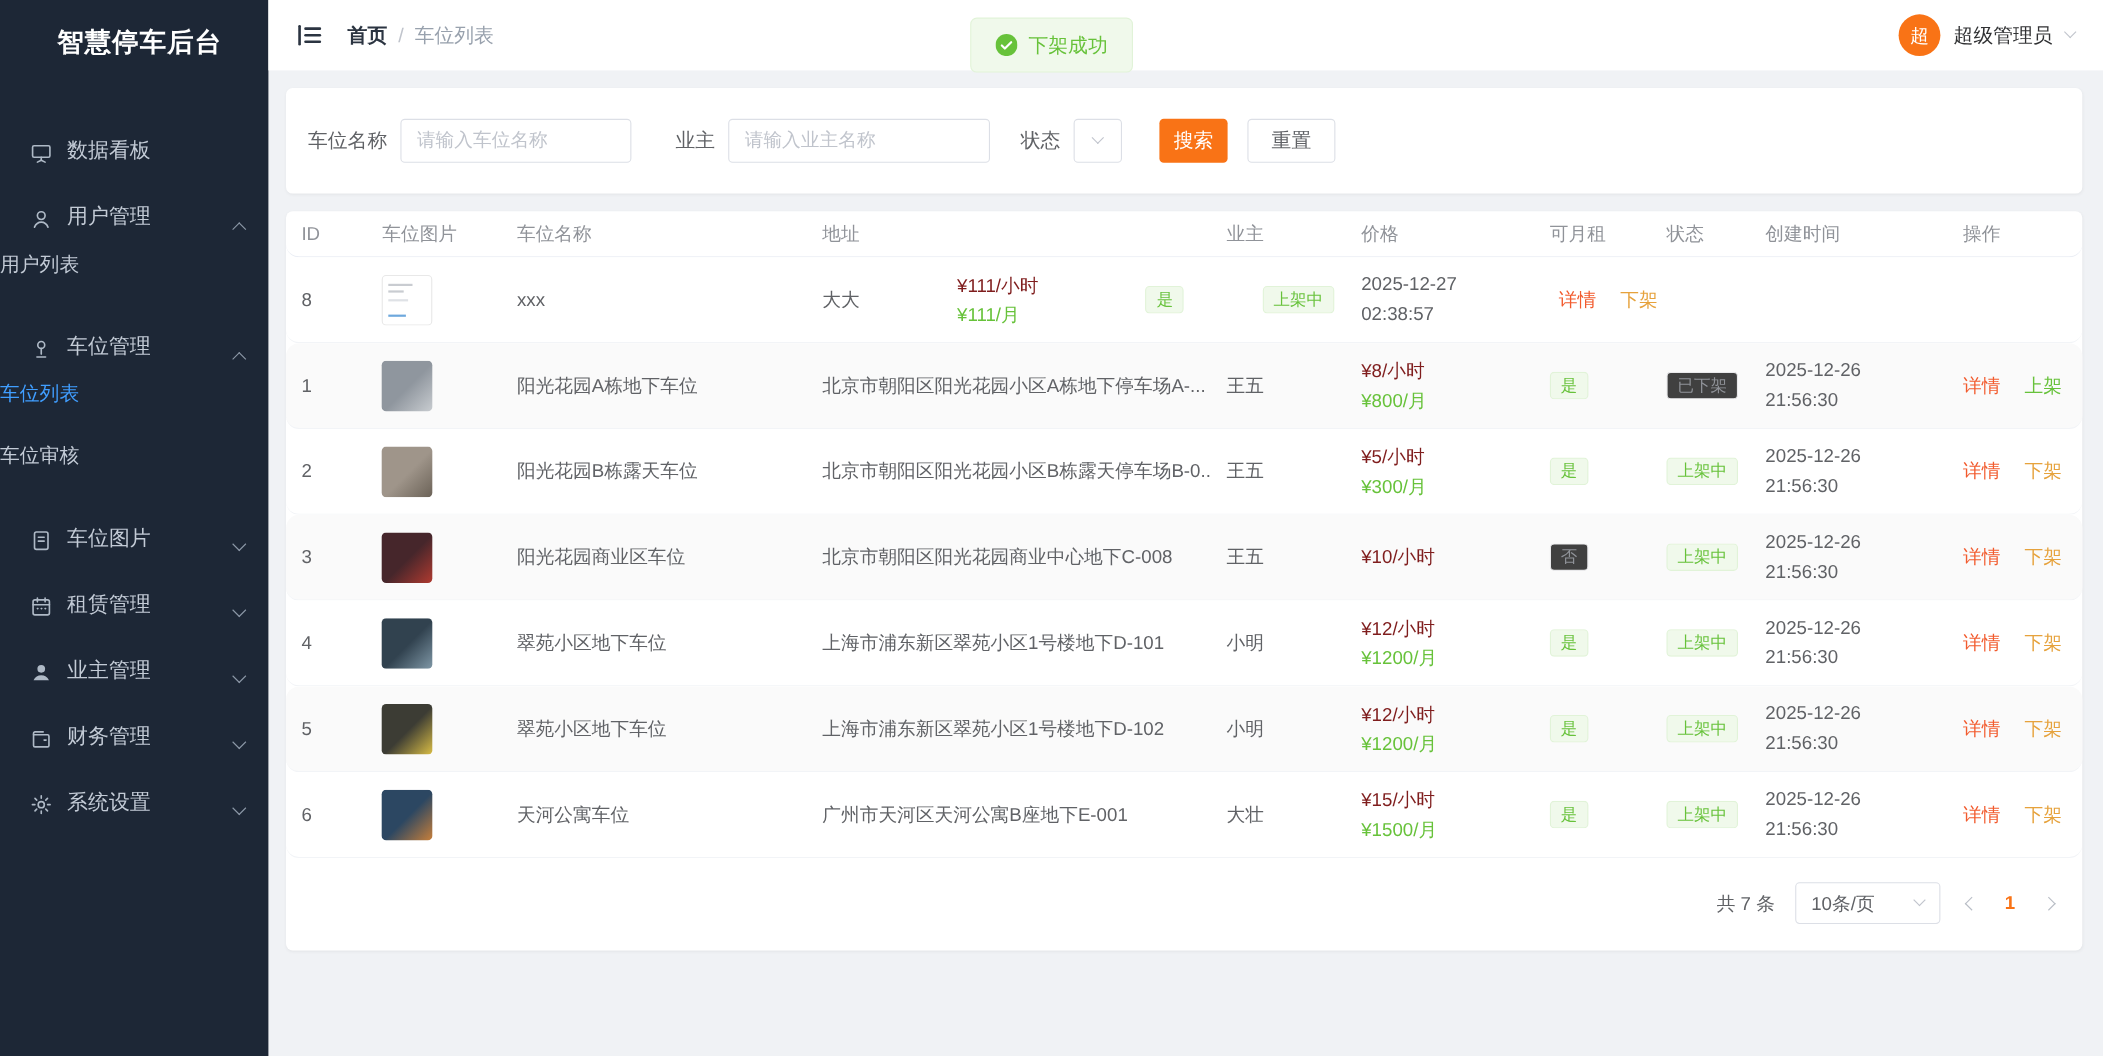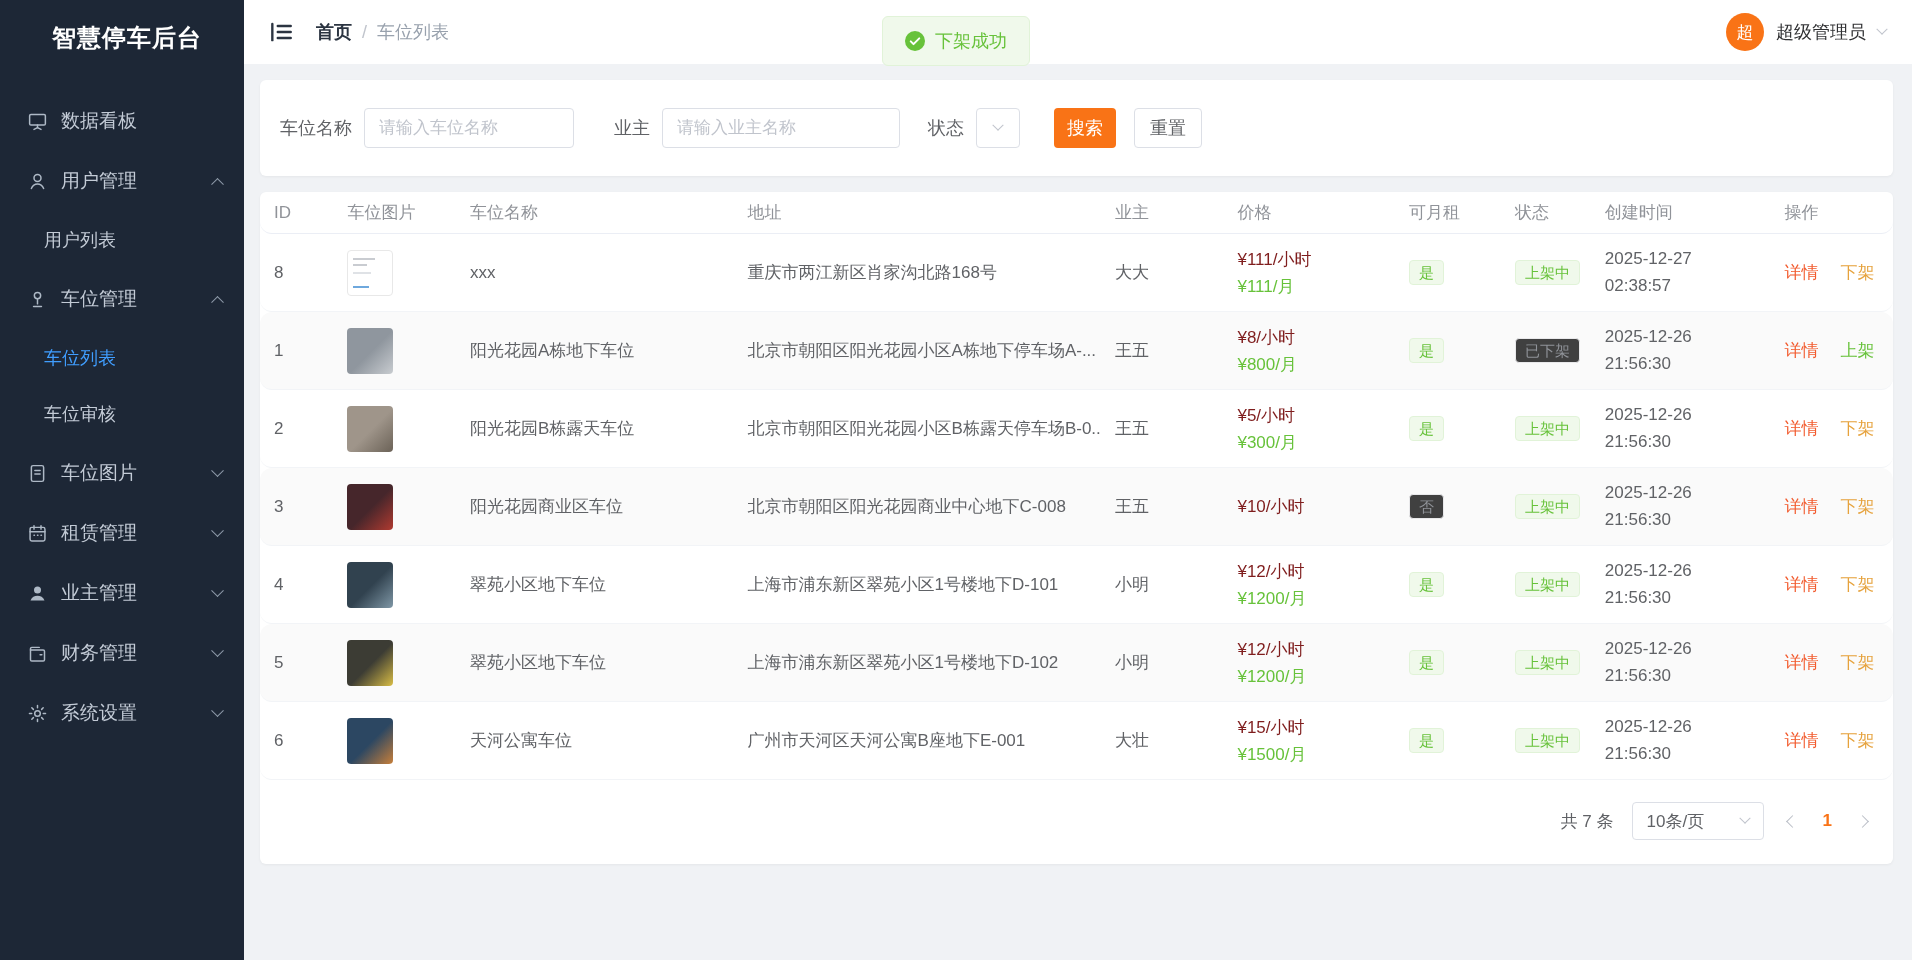--- a/index.html
+++ b/index.html
@@ -5,25 +5,25 @@
   * { margin:0; padding:0; box-sizing:border-box; }
   html,body { width:1912px; height:960px; }
   body { font-family:"Liberation Sans","DejaVu Sans",sans-serif; background:#f0f2f5; overflow:hidden; }
   .app { display:flex; width:1912px; height:960px; position:relative; }
 
   
   .sidebar { width:244px; height:100%; background:#1d2736; flex-shrink:0; }
   .logo { height:76px; display:flex; align-items:center; padding-left:52px; }
   .logo-title { color:#ffffff; font-size:24px; font-weight:bold; letter-spacing:1px; }
   .menu { padding-top:14px; }
-  .menu-item { height:58px; margin:2px 0; display:flex; align-items:center; padding:0 22px 0 26px; gap:13px; font-size:19px; color:#c3cbd6; cursor:pointer; position:relative; }
+  .menu-item { height:58px; margin:2px 0; display:flex; align-items:flex-end; padding:0 22px 0 26px; gap:13px; font-size:19px; color:#c3cbd6; cursor:pointer; position:relative; }
   .menu-item .mi-label { flex:1; }
   .mi-icon { width:22px; height:22px; display:flex; align-items:center; justify-content:center; color:#aeb9c6; }
   .mi-icon svg { width:21px; height:21px; }
-  .submenu-item { height:56px; display:flex; align-items:center; padding-left:44px; font-size:18px; color:#c3cbd6; cursor:pointer; }
+  .submenu-item { height:56px; display:flex; align-items:center; font-size:18px; color:#c3cbd6; cursor:pointer; }
   .submenu-item.active { color:#409eff; }
   .chev { width:9px; height:9px; border-right:1.8px solid #8d99a8; border-bottom:1.8px solid #8d99a8; display:inline-block; }
   .chev.down { transform:rotate(45deg) translate(-2px,-2px); }
   .chev.up { transform:rotate(-135deg) translate(-2px,-2px); }
   .chev.sm { width:8px; height:8px; border-color:#c0c4cc; }
 
   
   .main { flex:1; display:flex; flex-direction:column; min-width:0; }
   .topbar { height:64px; background:#fff; display:flex; align-items:center; justify-content:space-between; padding:0 26px 0 24px; }
   .topbar-left { display:flex; align-items:center; gap:22px; }
@@ -48,21 +48,21 @@
 
   
   .filter-card { height:96px; display:flex; align-items:center; padding:0 20px; margin-bottom:16px; }
   .f-label { font-size:18px; color:#606266; white-space:nowrap; }
   .f-input { width:210px; height:40px; border:1px solid #dcdfe6; border-radius:4px; padding:0 14px; font-size:17px; color:#606266; outline:none; margin-left:12px; font-family:inherit; }
   .f-input::placeholder { color:#c0c4cc; }
   .ml40 { margin-left:40px; } .ml28 { margin-left:28px; }
   .f-select { width:44px; height:40px; border:1px solid #dcdfe6; border-radius:4px; margin-left:12px; display:flex; align-items:center; justify-content:center; cursor:pointer; }
   .btn { height:40px; border-radius:4px; font-size:18px; cursor:pointer; border:none; font-family:inherit; }
   .btn-search { width:62px; margin-left:34px; background:#f97316; color:#fff; }
-  .btn-reset { width:68px; margin-left:18px; background:#fff; color:#606266; border:1px solid #dcdfe6; }
+  .btn-reset { width:80px; margin-left:18px; background:#fff; color:#606266; border:1px solid #dcdfe6; }
 
   
   .table-card { padding:0; }
   .tbl { width:100%; }
   .trow { display:flex; align-items:center;border-radius:12px; }
   .thead { height:42px; border-bottom:1px solid #ebeef5; }
   .th { font-size:17px; color:#909399; }
   .cell { padding-left:14px; overflow:hidden; white-space:nowrap; }
   .c0{width:4.5%;} .c1{width:7.5%;} .c2{width:17%;} .c3{width:22.5%;} .c4{width:7.5%;}
   .c5{width:10.5%;} .c6{width:6.5%;} .c7{width:5.5%;} .c8{width:11%;} .c9{width:7.5%;}
@@ -263,21 +263,20 @@
                 <div class="cell c0">8</div>
                 <div class="cell c1">
                   <div class="thumb broken">
                     <i class="b1"></i>
                     <i class="b2"></i>
                     <i class="b3"></i>
                     <i class="b4"></i>
                   </div>
                 </div>
                 <div class="cell c2">xxx</div>
-                <div class="cell c3">重庆市两江新区肖家沟北路168号</div>
                 <div class="cell c4">大大</div>
                 <div class="cell c5">
                   <div class="price-hour">¥111/小时</div>
                   <div class="price-month">¥111/月</div>
                 </div>
                 <div class="cell c6"><span class="badge green">是</span></div>
                 <div class="cell c7"><span class="badge green">上架中</span></div>
                 <div class="cell c8 created">
                   <div>2025-12-27</div>
                   <div>02:38:57</div>

